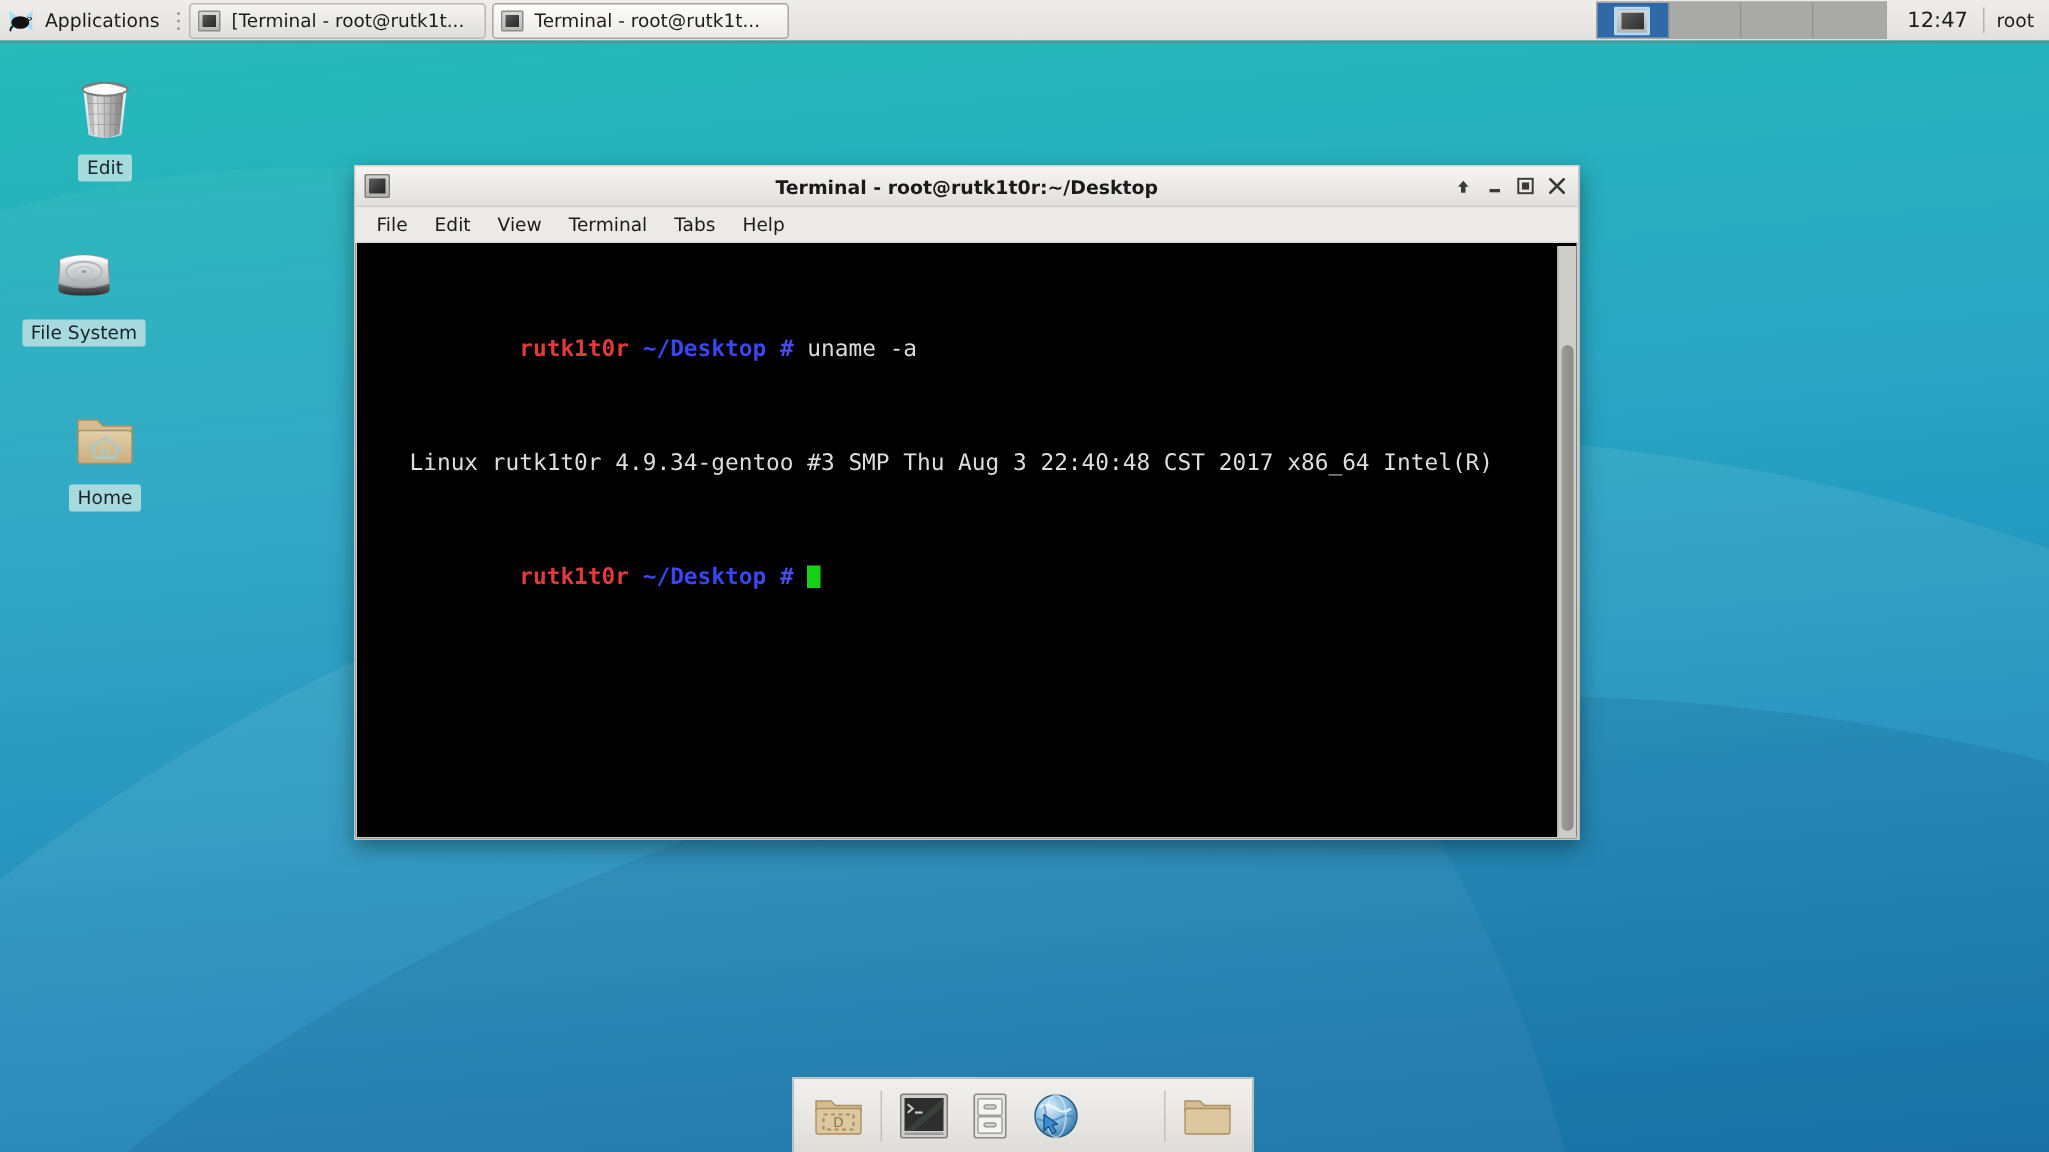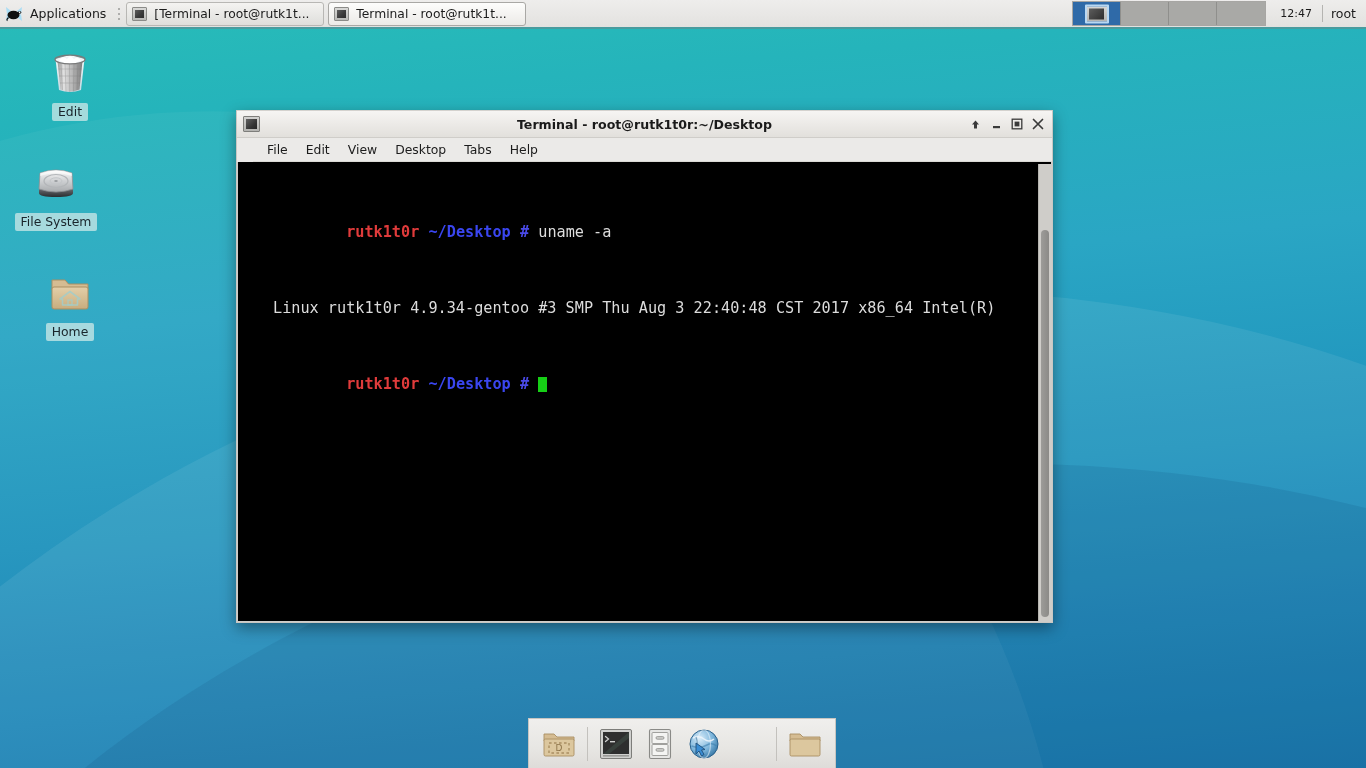--- a/index.html
+++ b/index.html
@@ -115,21 +115,21 @@
     border: 2px solid #b9d8f2;
     background: linear-gradient(to bottom,#d6d6d4,#b4b4b1);
     border-radius: 1px;
     display:flex; align-items:center; justify-content:center;
   }
   .ws-win::after {
     content:""; width:15px; height:11px;
     background: linear-gradient(135deg,#5d5d5d,#2d2d2d);
   }
 
-  .clock { font-size: 11px; color: #1b1b1b; padding: 0 8px; text-align: right; }
+  .clock { font-size: 14px; color: #1b1b1b; padding: 0 8px; text-align: right; }
   .sep-bar { width: 1px; height: 17px; background: #b5b4b1; margin: 0 2px; }
   .username { font-size: 12.5px; color: #1b1b1b; padding: 0 10px 0 6px; }
 
   
   .desk-icon {
     position: absolute;
     width: 88px;
     display: flex; flex-direction: column; align-items: center;
     cursor: default;
   }
@@ -140,21 +140,21 @@
     background: rgba(196,229,229,0.80);
     padding: 1px 6px 2px; border-radius: 2px;
     white-space: nowrap;
     font-family: "DejaVu Sans", sans-serif;
   }
 
   
   #term-window {
     position: absolute;
     left: 236px; top: 110px;
-    width: 817px; height: 513px;
+    width: 817px; height: 450px;
     background: #ebeae8;
     border: 1px solid #c9c7c3;
     border-top: none;
     box-shadow: 0 5px 14px rgba(0,0,0,0.38);
     z-index: 20;
     display: flex; flex-direction: column;
   }
   .titlebar {
     height: 28px; flex: 0 0 28px;
     background: linear-gradient(to bottom,#f6f5f3 0%, #eceae7 50%, #e2e0dc 100%);
@@ -184,21 +184,20 @@
     font-size: 12px; color: #3a3a3a; cursor: default;
     font-family: "DejaVu Sans", sans-serif;
   }
 
   .menubar {
     height: 24px; flex: 0 0 24px;
     background: #ebeae8;
     display: flex; align-items: center;
     padding-left: 5px;
     border-bottom: 1px solid #dbd9d5;
-    margin-left: 16px;
   }
   .menu-item {
     padding: 2px 9px; font-size: 12.4px; color: #1c1c1c; cursor: default;
     border-radius: 2px;
   }
 
   .term-body {
     flex: 1 1 auto;
     background: #000;
     display: flex;
@@ -428,21 +427,21 @@
             <path d="M1.5 1.5 L10.5 10.5 M10.5 1.5 L1.5 10.5" stroke="#3a3a3a" stroke-width="1.7" stroke-linecap="round"></path>
           </svg>
       </span>
     </span>
   </div>
 
   <div class="menubar">
     <span class="menu-item">File</span>
     <span class="menu-item">Edit</span>
     <span class="menu-item">View</span>
-    <span class="menu-item">Desktop</span>
+    <span class="menu-item">Terminal</span>
     <span class="menu-item">Tabs</span>
     <span class="menu-item">Help</span>
   </div>
 
   <div class="term-body">
     <div class="term-screen">
       <span class="ln">
         <span class="c-host">rutk1t0r</span><span class="c-out"> </span><span class="c-path">~/Desktop</span><span class="c-out"> </span><span class="c-hash">#</span><span class="c-out"> </span><span class="c-out">uname -a</span>
       </span>
       <span class="ln c-out">Linux rutk1t0r 4.9.34-gentoo #3 SMP Thu Aug 3 22:40:48 CST 2017 x86_64 Intel(R)</span>

